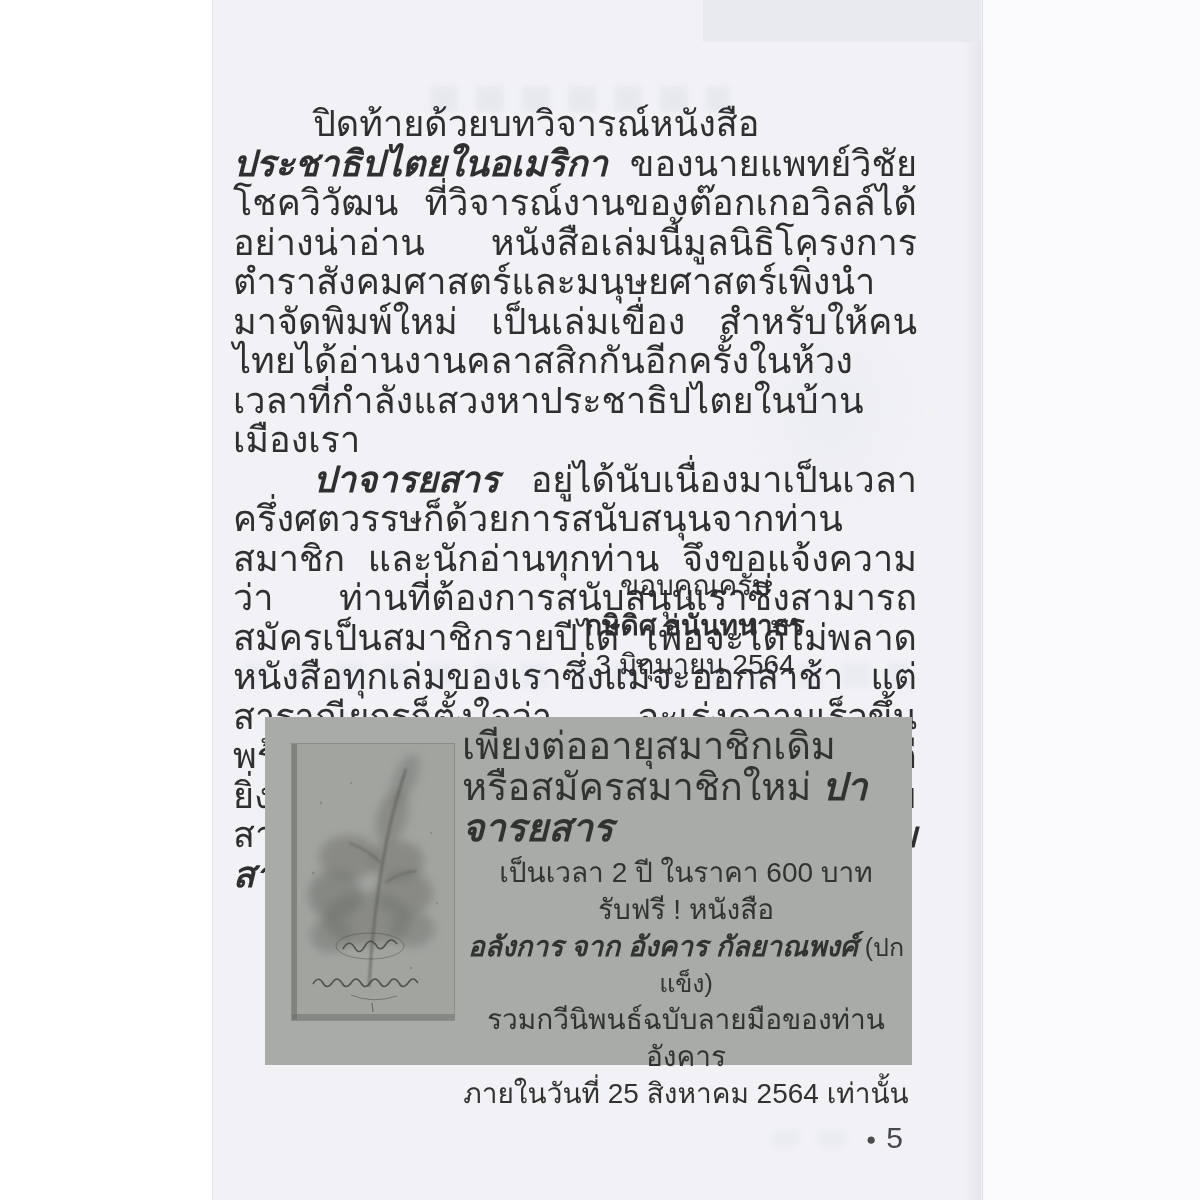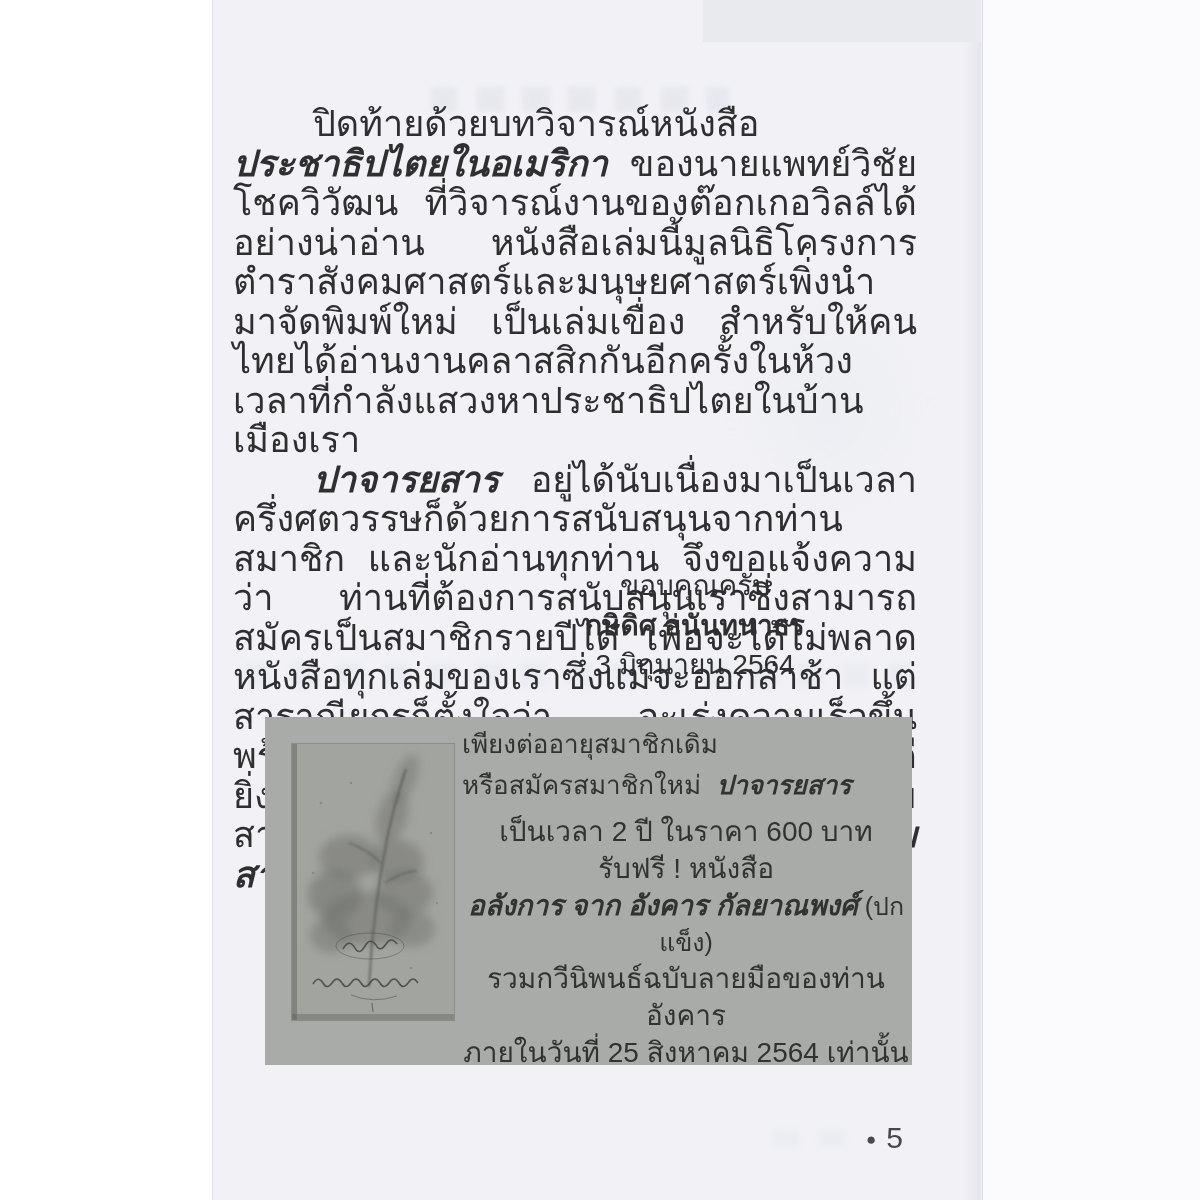--- a/index.html
+++ b/index.html
@@ -57,21 +57,21 @@
     position:absolute;left:265px;top:717px;width:647px;height:348px;
     background:#a9aba8;
   }
   .cover{
     position:absolute;left:291px;top:743px;width:164px;height:278px;
   }
   .ad-text{
     position:absolute;left:462px;top:726px;width:448px;
     color:#313330;
   }
-  .ad-big{font-size:26px;line-height:41px;font-weight:500;font-family:Liberation Mono, monospace;}
+  .ad-big{font-size:38px;line-height:41px;font-weight:500;}
   .ad-line{font-size:28px;line-height:36.8px;text-align:center;}
   .ad-line.first{margin-top:6px;}
   .ad-note{font-size:25px;font-style:normal;font-weight:normal;}
   
   .pagenum{
     position:absolute;left:866px;top:1120px;height:36px;
     display:flex;align-items:center;gap:10px;
     color:#46484d;font-size:30px;
   }
   .pagenum .dot{font-size:17px;line-height:1;color:#4a4a4a;transform:translateY(1px);}

